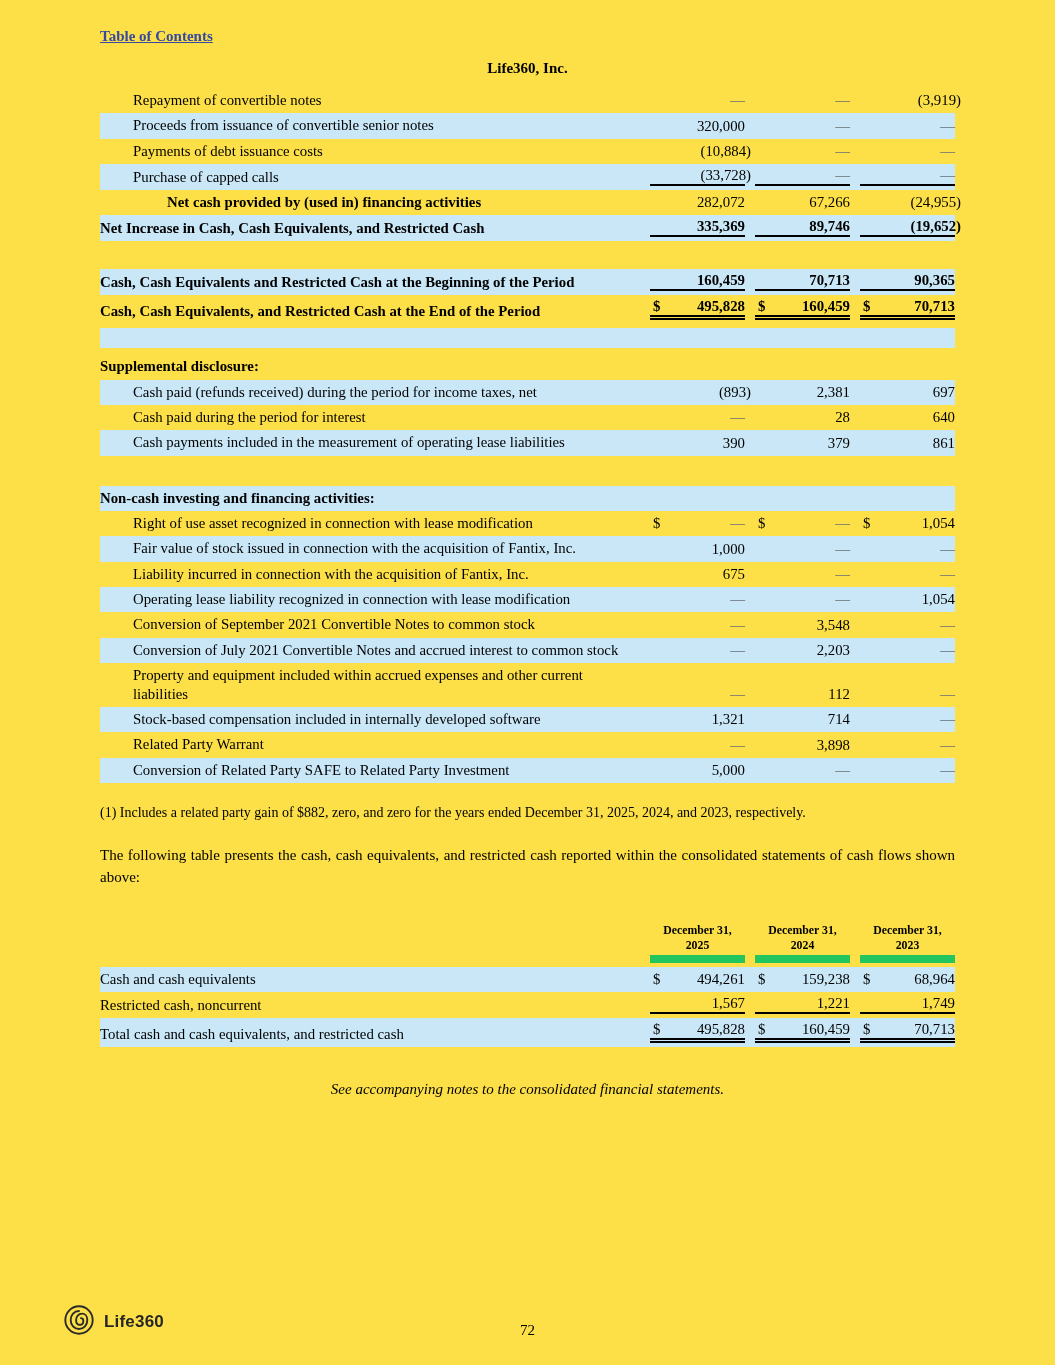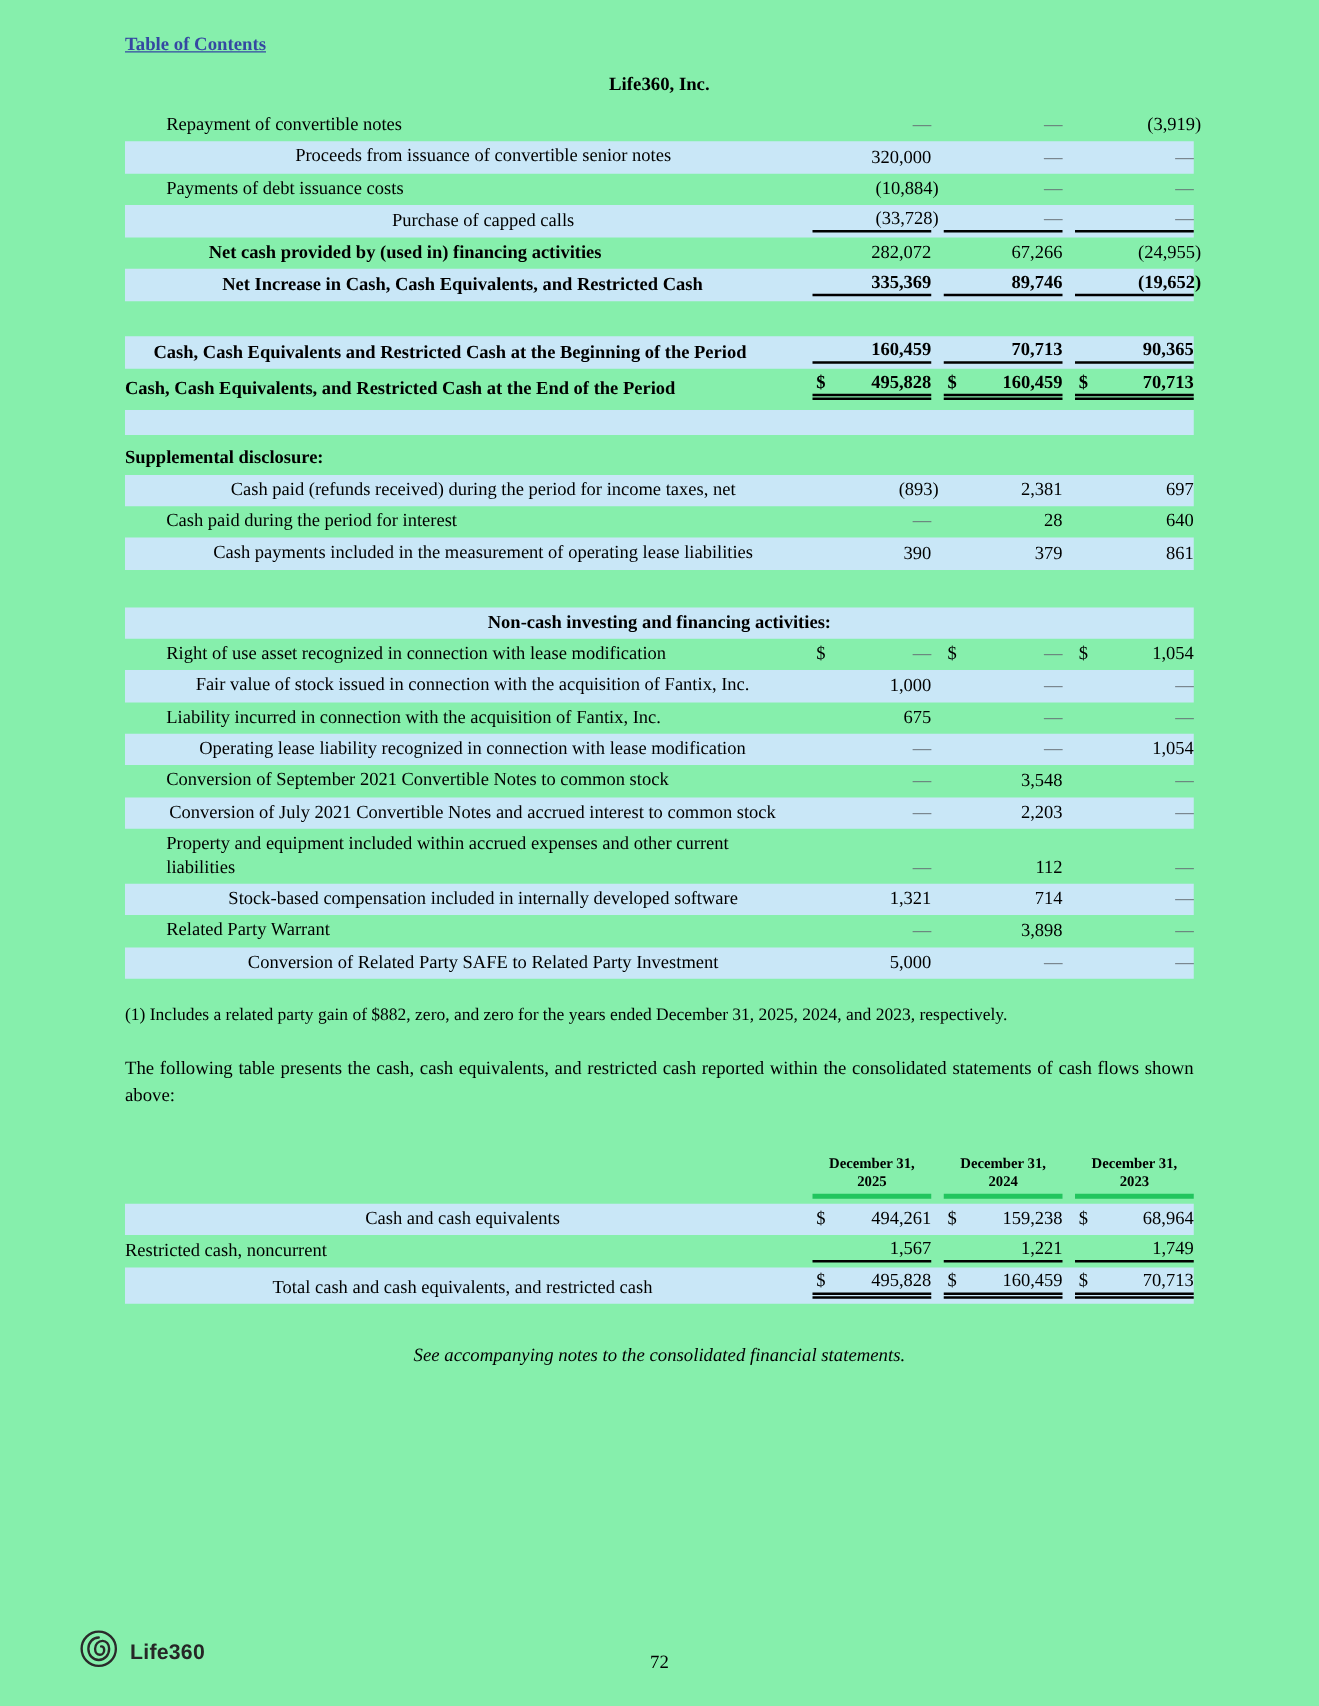--- a/index.html
+++ b/index.html
@@ -1,45 +1,45 @@
 <!DOCTYPE html>
 <html><head>
 <meta charset="utf-8">
 <style>
   html,body{margin:0;padding:0;background:#ffffff;}
-  .page{width:1055px;height:1365px;position:relative;background:#86efac;
+  .page{width:1055px;height:1365px;position:relative;background:#fde047;
         font-family:"Liberation Serif",serif;font-size:14.8px;color:#000;overflow:hidden;}
   .content{padding:28px 100px 0 100px;}
   .toc{display:inline-block;color:#3548a2;font-weight:bold;font-size:15px;
        text-decoration:underline;cursor:pointer;}
   .company{text-align:center;font-weight:bold;font-size:15px;margin-top:15px;}
   .tbl{margin-top:11px;}
   .row{display:flex;align-items:flex-end;padding:3px 0 4px 0;box-sizing:border-box;}
-  .row.blue{background:#c9e7f7;text-align:center;}
+  .row.blue{background:#c9e7f7;}
   .lbl{flex:1 1 auto;line-height:1.24;min-width:0;}
   .t{display:block;}
   .i1 .lbl{padding-left:33px;}
   .i2 .lbl{padding-left:67px;font-weight:bold;}
   .bold{font-weight:bold;}
   .cell{flex:0 0 95px;width:95px;margin-left:10px;display:flex;
         justify-content:space-between;align-items:flex-end;box-sizing:border-box;}
   .cur{padding-left:3px;}
   .u .cell{border-bottom:2px solid #000;}
   .uu .cell{border-bottom:5px double #000;}
   .narrow .t{max-width:490px;}
   .narrowB .t{max-width:520px;}
   .empty{height:20px;padding:0;}
   .dash{color:#646c72;}
   .paren{margin-right:-6px;}
   .gap6{height:6px;} .gap28{height:28px;} .gap30{height:30px;} .gap4{height:4px;}
   .footnote{font-size:14px;margin:22px 0 0 0;}
   .para{margin:24px 0 0 0;text-align:justify;line-height:1.45;font-size:15px;}
   .tbl2{margin-top:32px;}
   .hcell{display:block;text-align:center;font-weight:bold;font-size:11.8px;line-height:1.2;
-         border-bottom:4px solid #22c55e;padding-bottom:3px;}
+         border-bottom:8px solid #22c55e;padding-bottom:3px;}
   .hdr{align-items:flex-end;}
   .closing{margin-top:34px;text-align:center;font-style:italic;font-size:15px;}
   .logo{position:absolute;left:62px;bottom:24px;display:flex;align-items:center;gap:8px;}
   .logo-text{font-family:"Liberation Sans",sans-serif;font-weight:bold;font-size:17px;
              color:#262626;letter-spacing:0.2px;}
   .pagenum{position:absolute;left:0;right:0;bottom:26px;text-align:center;font-size:15px;}
 </style>
 </head>
 <body>
 

